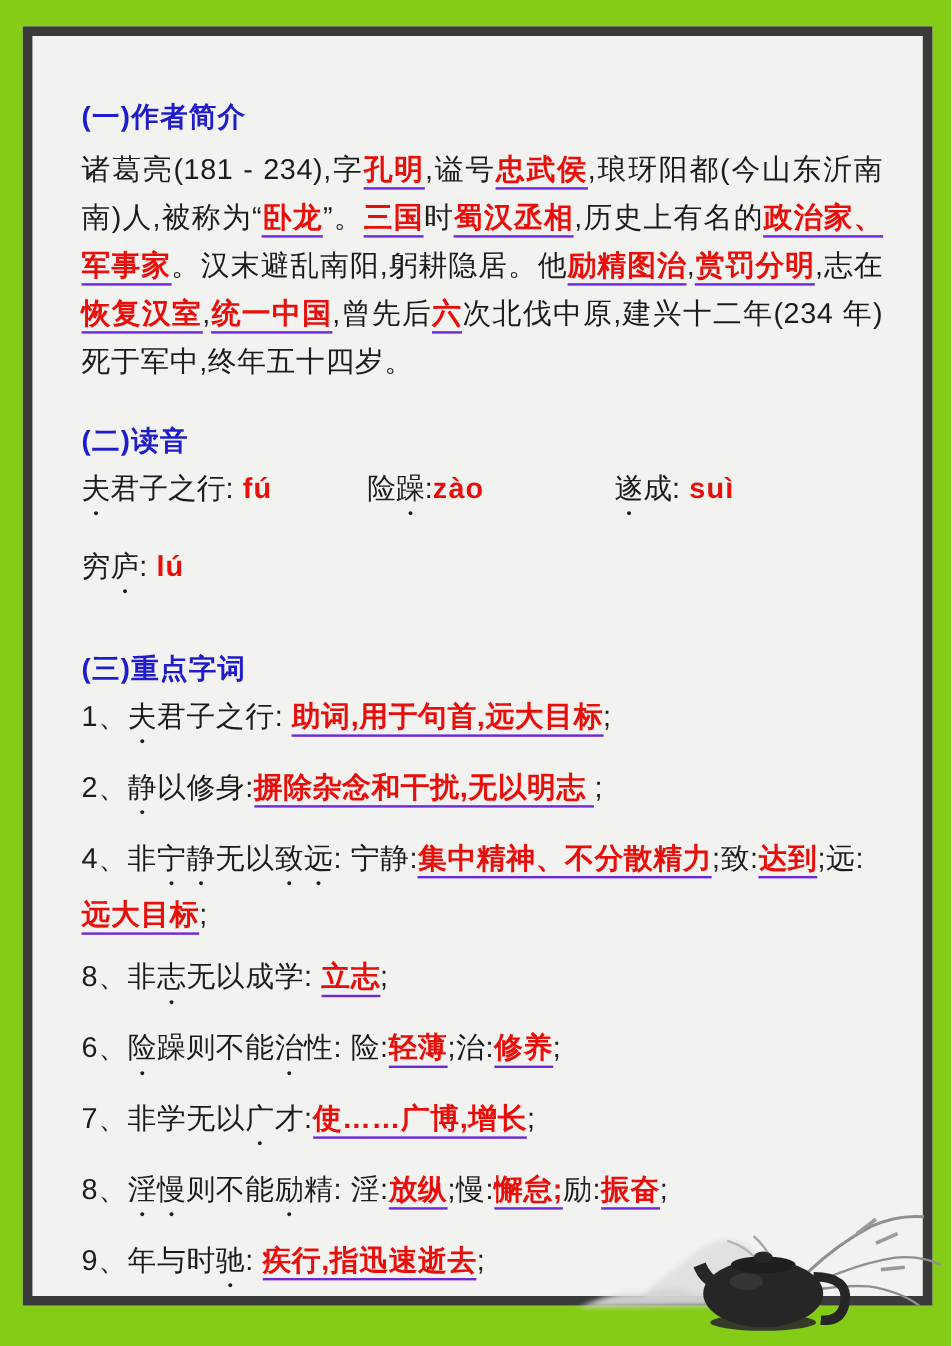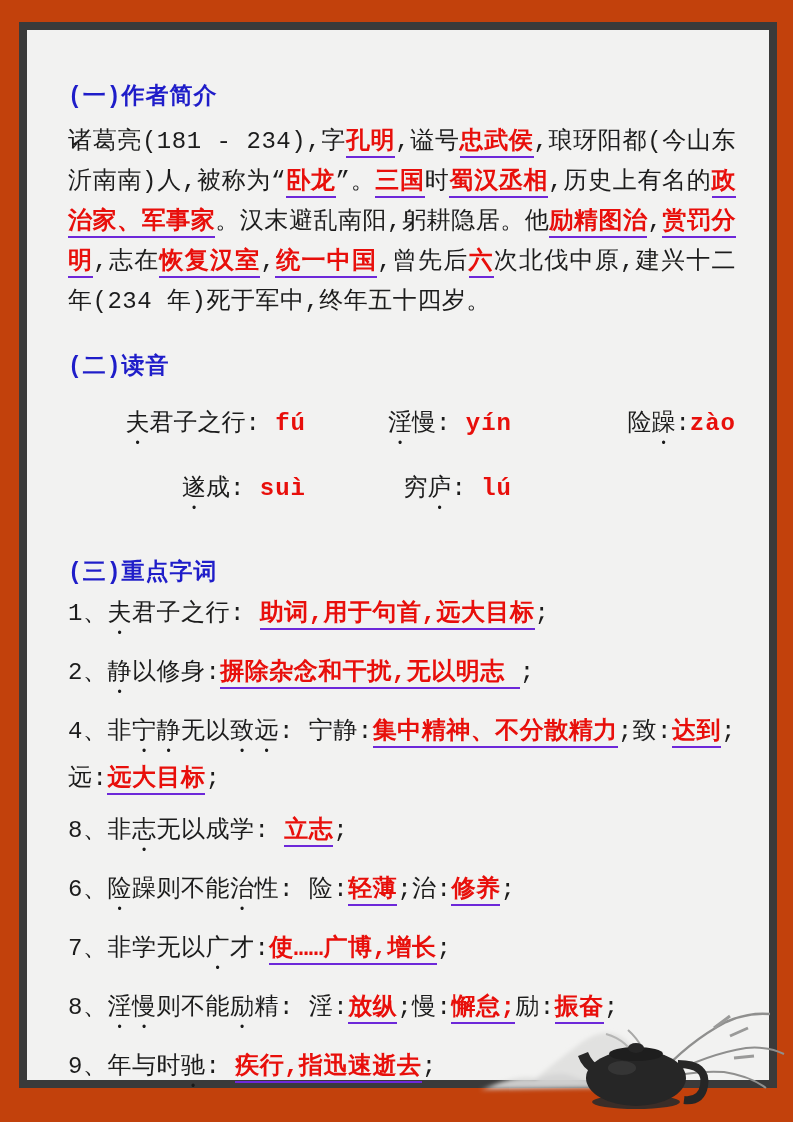--- a/index.html
+++ b/index.html
@@ -6,22 +6,21 @@
   body {
     width:793px; height:1122px;
     background:#ffffff;
     font-family:"Liberation Sans","DejaVu Sans",sans-serif;
     color:#1c1c1c;
     position:relative;
     overflow:hidden;
   }
   .page-outer {
     position:absolute; inset:0;
-    background:#c2410c;
-    font-family:Liberation Mono, monospace;
+    background:#84cc16;
   }
   .frame {
     position:absolute;
     left:19px; top:22px;
     width:758px; height:1066px;
     box-sizing:border-box;
     border:8px solid #3a3a3a;
     background:#f2f2f1;
   }
   .content {
@@ -53,27 +52,26 @@
   }
   .seg-pinyin { color:#e80f0b; font-weight:bold; letter-spacing:1px; }
   .em-dot {
     -webkit-text-emphasis:filled dot #1a1a1a;
     -webkit-text-emphasis-position:under;
     text-emphasis:filled dot #1a1a1a;
     text-emphasis-position:under left;
   }
   .pron-section { margin-top:30px; }
   .pron-grid {
-    margin-top:24px;
+    margin-top:8px;
     display:grid;
     grid-template-columns:238px 206px auto;
     row-gap:20px;
     font-size:24px;
     line-height:36px;
-    text-align:right;
   }
   .kw-section { margin-top:42px; }
   .kw-list { margin-top:6px; }
   .kw-item {
     font-size:24px;
     line-height:40px;
     margin-bottom:12px;
     letter-spacing:0.5px;
   }
   .decor {
@@ -93,21 +91,20 @@
 
       <section>
         <h2 class="section-title">(一)作者简介</h2>
         <p class="para"><span class="seg-plain">诸葛亮(181 - 234),字</span><span class="seg-term">孔明</span><span class="seg-plain">,谥号</span><span class="seg-term">忠武侯</span><span class="seg-plain">,琅玡阳都(今山东沂南南)人,被称为“</span><span class="seg-term">卧龙</span><span class="seg-plain">”。</span><span class="seg-term">三国</span><span class="seg-plain">时</span><span class="seg-term">蜀汉丞相</span><span class="seg-plain">,历史上有名的</span><span class="seg-term">政治家、军事家</span><span class="seg-plain">。汉末避乱南阳,躬耕隐居。他</span><span class="seg-term">励精图治</span><span class="seg-plain">,</span><span class="seg-term">赏罚分明</span><span class="seg-plain">,志在</span><span class="seg-term">恢复汉室</span><span class="seg-plain">,</span><span class="seg-term">统一中国</span><span class="seg-plain">,曾先后</span><span class="seg-term">六</span><span class="seg-plain">次北伐中原,建兴十二年(234 年)死于军中,终年五十四岁。</span></p>
       </section>
 
       <section class="pron-section">
         <h2 class="section-title">(二)读音</h2>
         <div class="pron-grid">
           <div><span class="seg-plain em-dot">夫</span><span class="seg-plain">君子之行:</span><span class="seg-pinyin"> fú</span></div>
-          <div><span class="seg-plain em-dot">淫</span><span class="seg-plain">慢:</span><span class="seg-pinyin"> yín</span></div>
           <div><span class="seg-plain">险</span><span class="seg-plain em-dot">躁</span><span class="seg-plain">:</span><span class="seg-pinyin">zào</span></div>
           <div><span class="seg-plain em-dot">遂</span><span class="seg-plain">成:</span><span class="seg-pinyin"> suì</span></div>
           <div><span class="seg-plain">穷</span><span class="seg-plain em-dot">庐</span><span class="seg-plain">:</span><span class="seg-pinyin"> lú</span></div>
         </div>
       </section>
 
       <section class="kw-section">
         <h2 class="section-title">(三)重点字词</h2>
         <div class="kw-list">
           <div class="kw-item"><span class="seg-plain">1、</span><span class="seg-plain em-dot">夫</span><span class="seg-plain">君子之行: </span><span class="seg-term">助词,用于句首,远大目标</span><span class="seg-plain">;</span></div>

